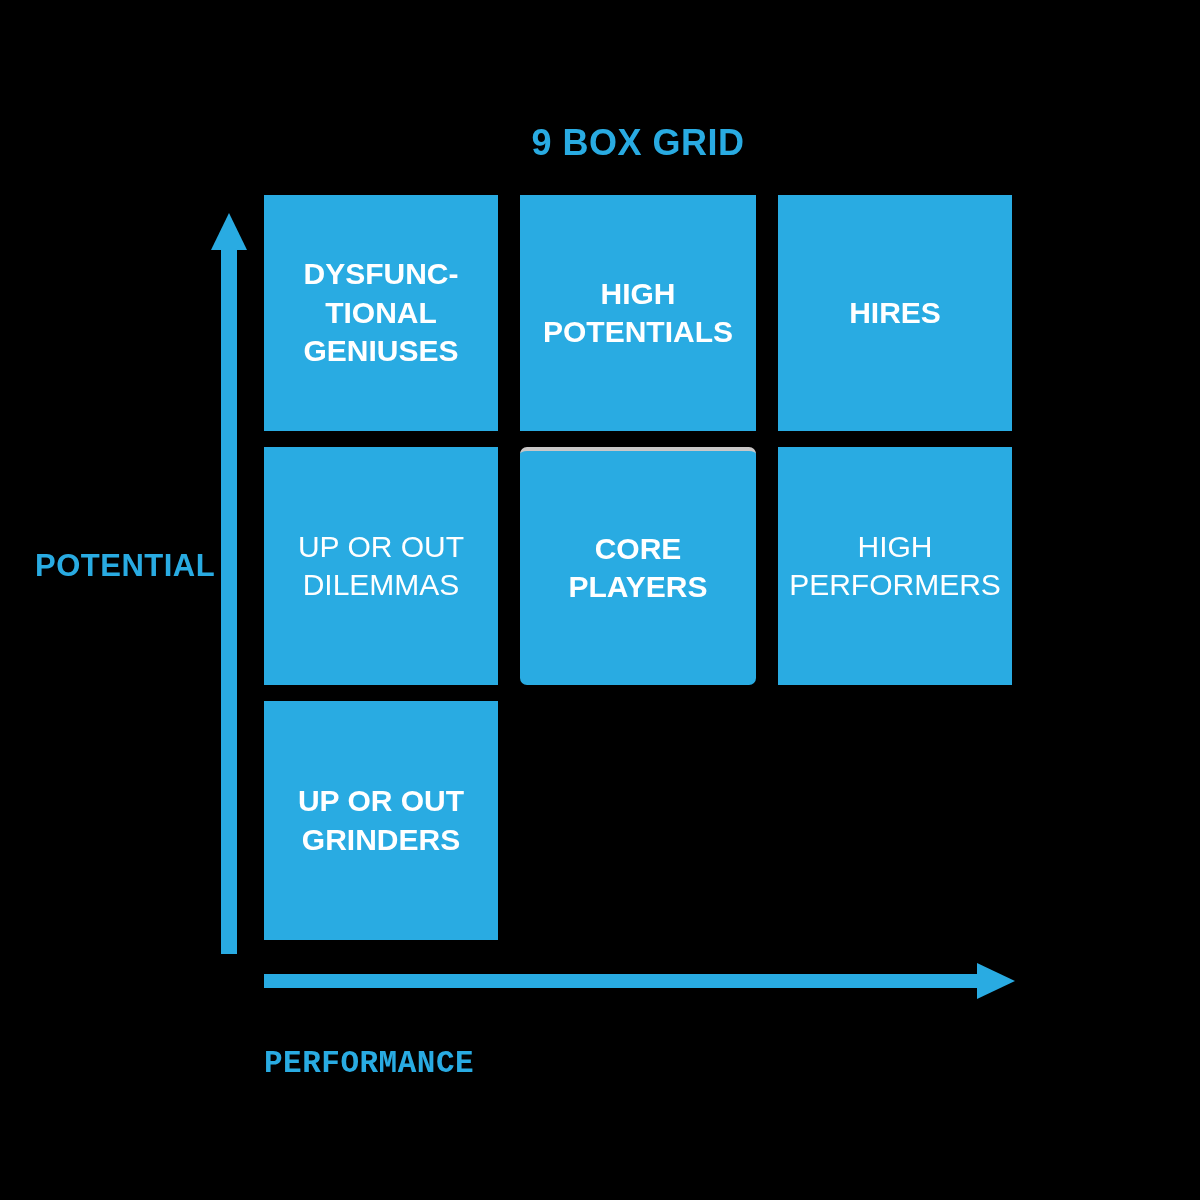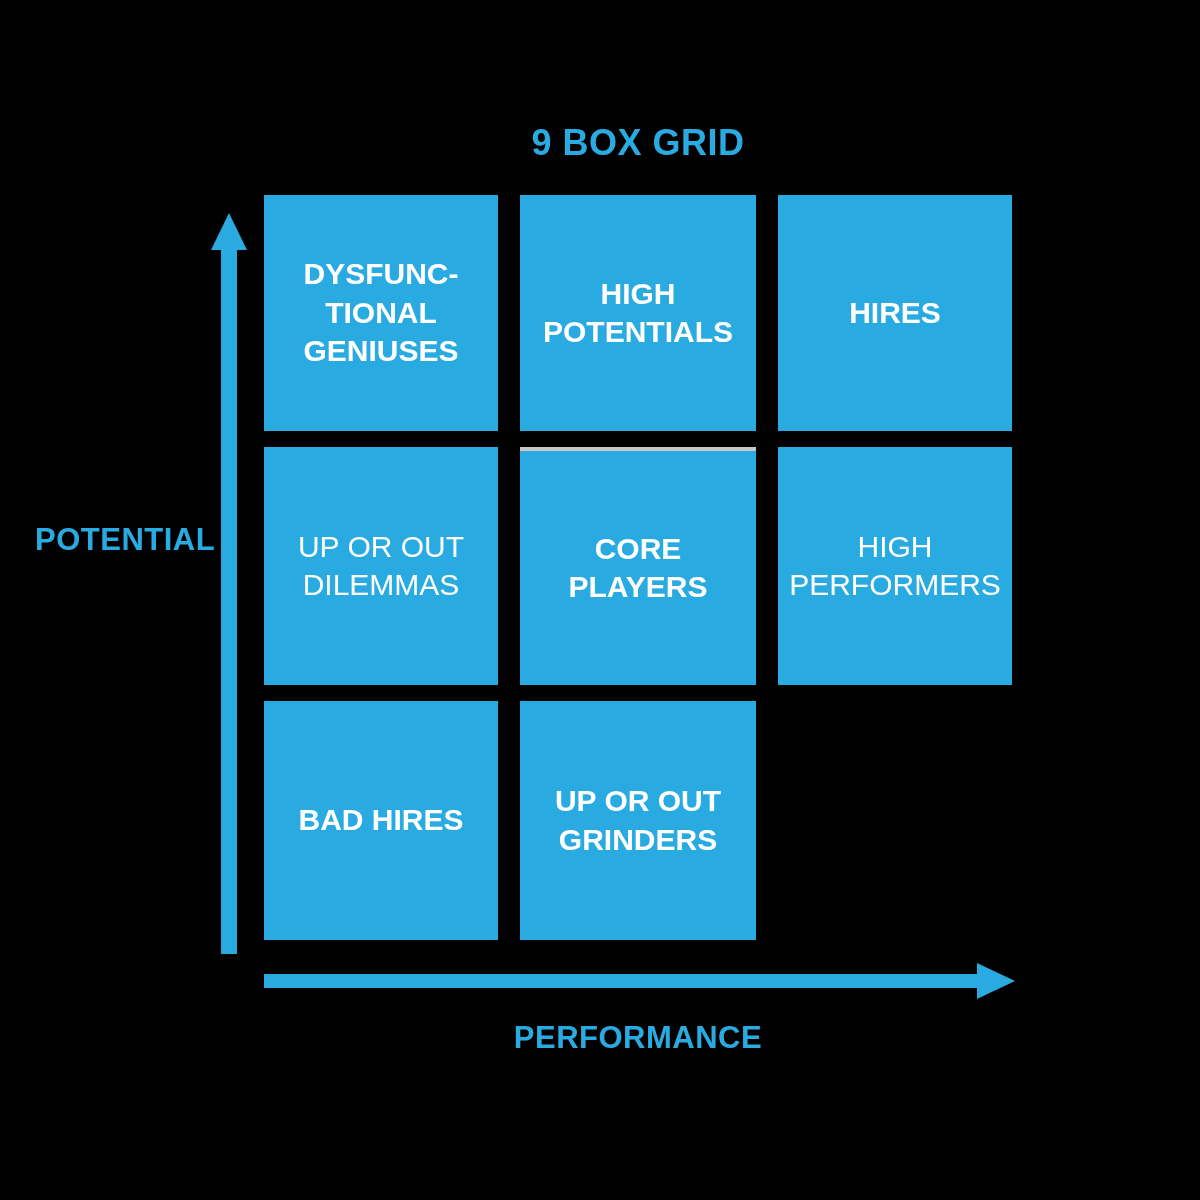--- a/index.html
+++ b/index.html
@@ -43,31 +43,32 @@
     text-align: center;
     font-size: 30px;
     font-weight: 700;
     line-height: 1.28;
     white-space: pre-line;
     padding: 8px;
   }
   
   .cell:nth-child(4), .cell:nth-child(6) { font-weight: 500; }
   
-  .cell:nth-child(5) { border-top: 4px solid var(--divider); }
+  .cell:nth-child(5) { border-top: 4px solid var(--divider); border-radius: 7px; }
 
   .axis-label {
     position: absolute;
     color: var(--accent);
     font-size: 31px;
     font-weight: 700;
     letter-spacing: 0.5px;
+    margin-top: 26px;
   }
   .y-label { left: 35px; top: 522px; }
-  .x-label { left: 264px; top: 1020px; width: 748px; text-align: center; }
+  .x-label { left: 264px; top: 1020px; width: 748px; text-align: left; font-family: Liberation Mono, monospace; }
 
   
   .v-shaft {
     position: absolute;
     left: 221px; top: 248px;
     width: 16px; height: 706px;
     background: var(--accent);
   }
   .v-head {
     position: absolute;
@@ -109,21 +110,20 @@
 TIONAL
 GENIUSES</div>
   <div class="cell">HIGH
 POTENTIALS</div>
   <div class="cell">HIRES</div>
   <div class="cell">UP OR OUT
 DILEMMAS</div>
   <div class="cell">CORE PLAYERS</div>
   <div class="cell">HIGH
 PERFORMERS</div>
-  <div class="cell">BAD HIRES</div>
   <div class="cell">UP OR OUT
 GRINDERS</div>
 </div>
 
 <div>
   <div class="h-shaft"></div>
   <div class="h-head"></div>
 </div>
 <div class="axis-label x-label">PERFORMANCE</div>
 

